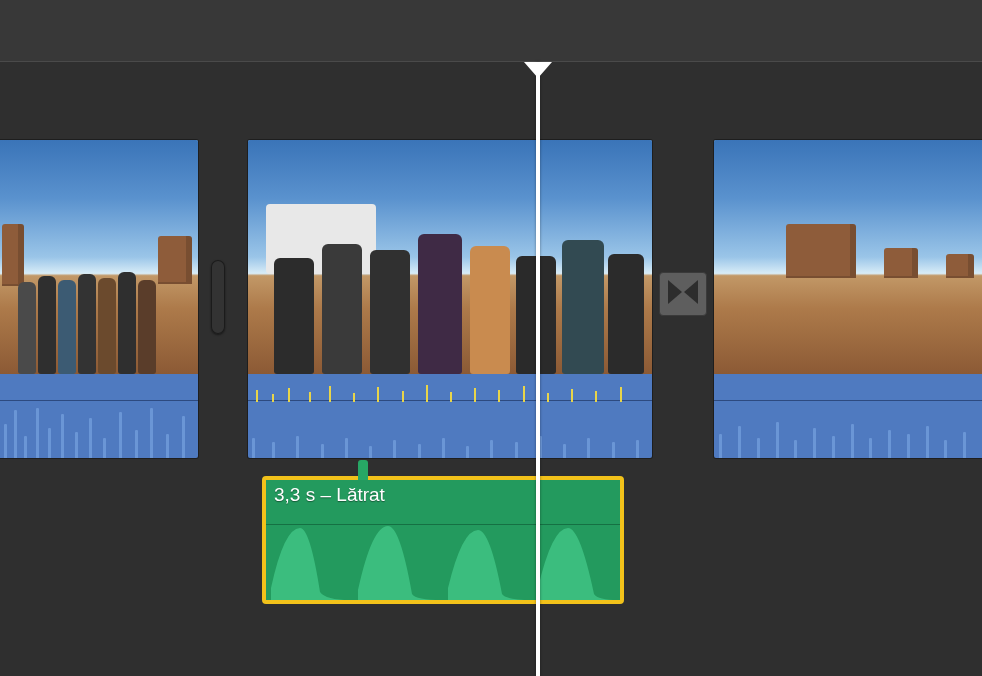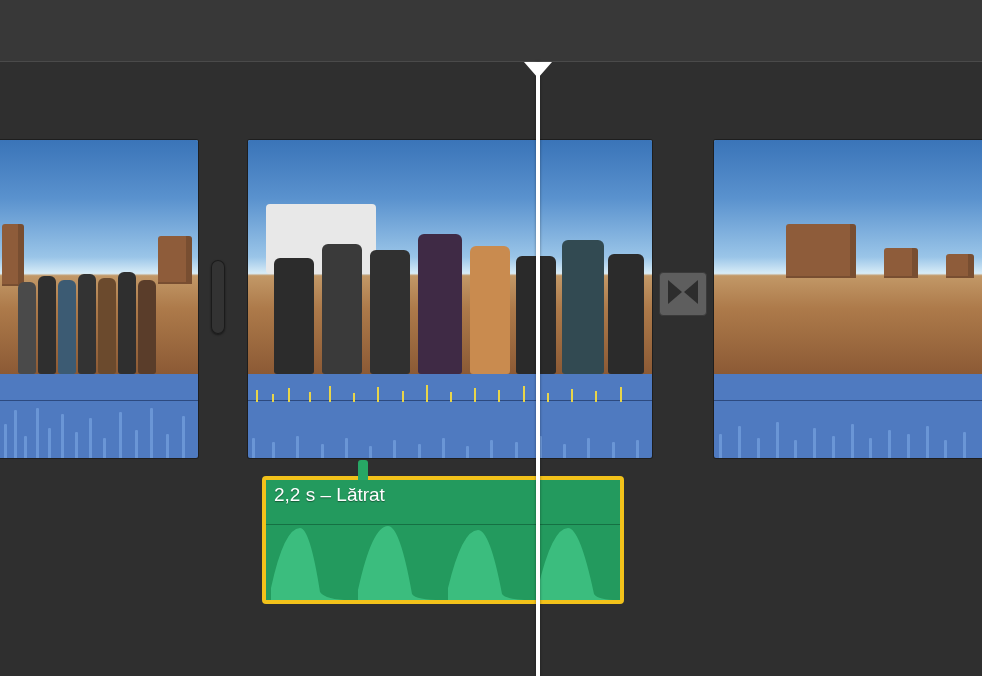--- a/index.html
+++ b/index.html
@@ -274,21 +274,21 @@
     <span>
       <svg viewBox="0 0 32 28">
         <polygon points="1,2 15,14 1,26" fill="#2d2d2d"></polygon>
         <polygon points="31,2 17,14 31,26" fill="#2d2d2d"></polygon>
       </svg>
     </span>
   </div>
 
   <div class="sound-clip">
     <div class="pin"></div>
-    <div class="label">2,2 s – Lătrat</div>
+    <div class="label">3,3 s – Lătrat</div>
     <div class="midline"></div>
     <div class="green-wave">
       
       <svg width="100%" height="100%" viewBox="0 0 354 78" preserveAspectRatio="none">
         <path d="M5,78 L5,66 Q18,6 34,6 Q44,6 54,70 Q60,78 84,78 Z" fill="#3bbd7e"></path>
         <path d="M92,78 L92,68 Q106,4 122,4 Q134,4 146,72 Q150,78 176,78 Z" fill="#3bbd7e"></path>
         <path d="M182,78 L182,66 Q196,8 212,8 Q224,8 236,72 Q240,78 266,78 Z" fill="#3bbd7e"></path>
         <path d="M272,78 L272,66 Q286,6 302,6 Q314,6 328,72 Q332,78 352,78 Z" fill="#3bbd7e"></path>
       </svg>
     </div>

